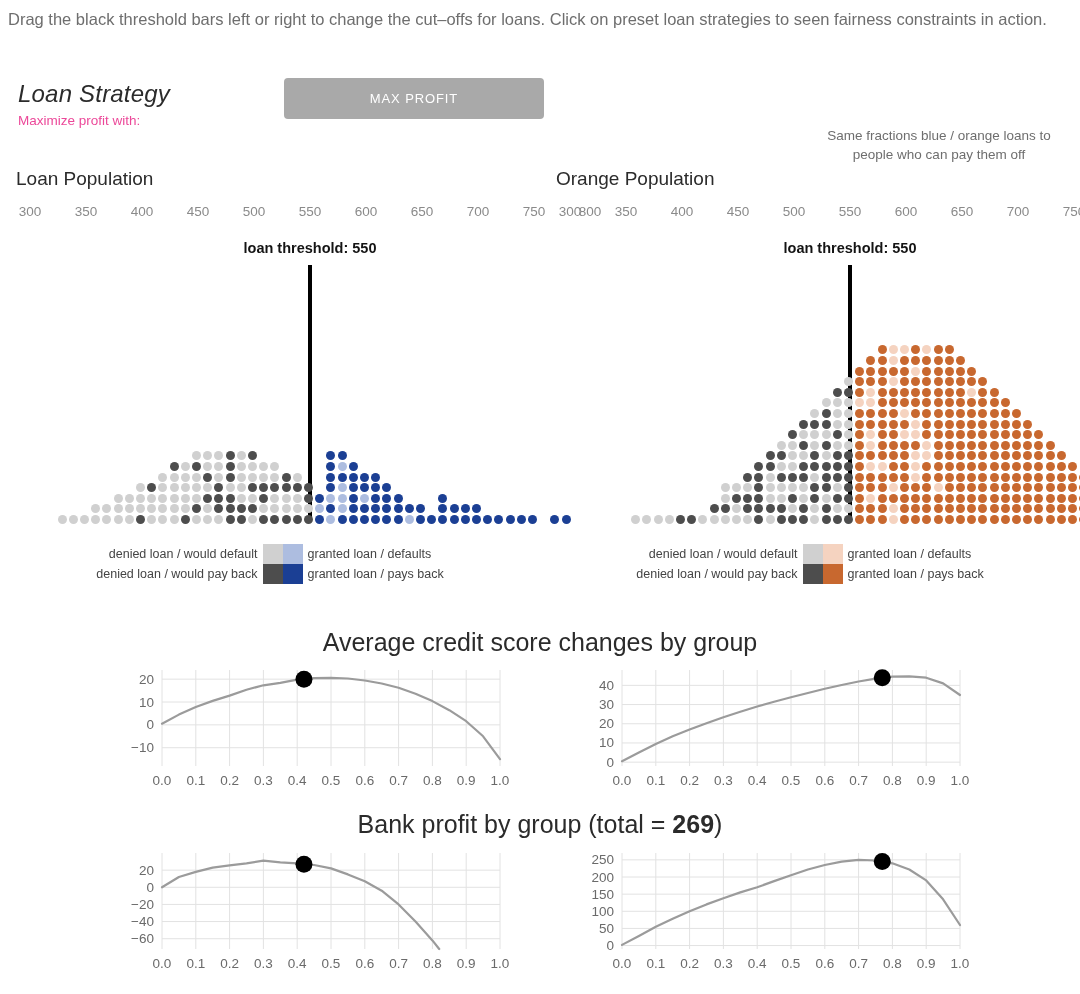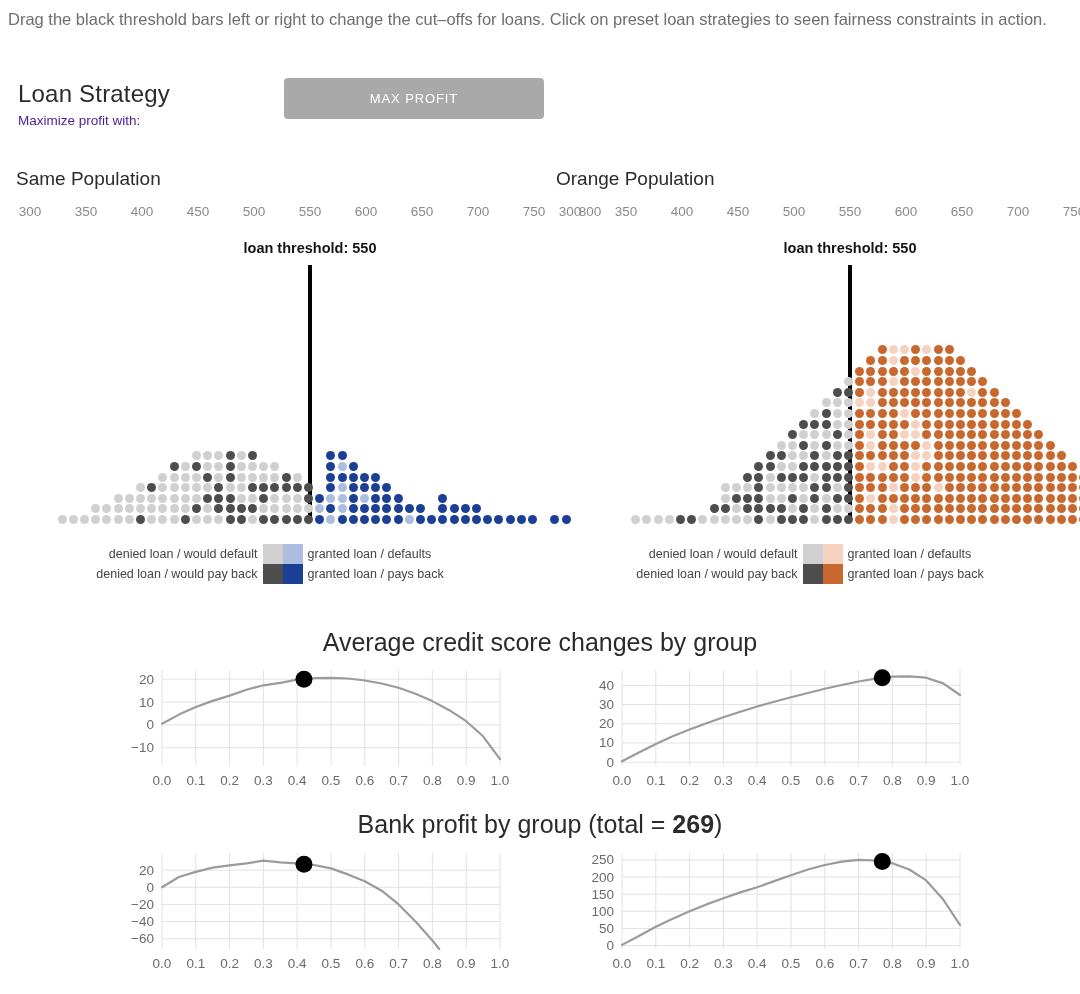--- a/index.html
+++ b/index.html
@@ -9,24 +9,24 @@
     color:#3c3c3c;overflow:hidden;position:relative;
   }
   .intro{
     position:absolute;left:8px;top:4px;width:1060px;
     font-size:16.5px;line-height:30px;color:#6e6e6e;font-weight:400;
   }
   
   .strategy-row{position:absolute;left:0;top:78px;width:1080px;height:82px;}
   .strategy-title{
     position:absolute;left:18px;top:2px;font-size:24px;color:#2b2b2b;
-    letter-spacing:.2px;font-weight:400;
+    letter-spacing:.2px;font-weight:400;font-style:italic;
   }
   .strategy-sub{
-    position:absolute;left:18px;top:35px;font-size:13.5px;color:#4c1d95;
+    position:absolute;left:18px;top:35px;font-size:13.5px;color:#ec4899;
   }
   .btn{
     position:absolute;top:0;height:41px;background:#a9a9a9;border-radius:4px;
     color:#ffffff;font-size:13px;letter-spacing:.9px;
     display:flex;align-items:center;justify-content:center;
     cursor:pointer;user-select:none;border:none;
     font-family:"Liberation Sans","DejaVu Sans",sans-serif;
   }
   .btn-desc{
     position:absolute;top:48px;font-size:13.5px;color:#6e6e6e;
@@ -83,24 +83,25 @@
 
 <div class="intro">Drag the black threshold bars left or right to change the cut–offs for loans. Click on preset loan strategies to seen fairness constraints in action.</div>
 
 <div class="strategy-row">
   <div class="strategy-title">Loan Strategy</div>
   <div class="strategy-sub">Maximize profit with:</div>
 
   <button class="btn" id="btn0">MAX PROFIT</button>
 
 
+  <div class="btn-desc" id="desc2">Same fractions blue / orange loans to people who can pay them off</div>
 </div>
 
 <div class="pop left">
-  <div class="pop-title">Same Population</div>
+  <div class="pop-title">Loan Population</div>
   <div class="axis" id="axis-blue">
       <span style="left: 30px;">300</span>
       <span style="left: 86px;">350</span>
       <span style="left: 142px;">400</span>
       <span style="left: 198px;">450</span>
       <span style="left: 254px;">500</span>
       <span style="left: 310px;">550</span>
       <span style="left: 366px;">600</span>
       <span style="left: 422px;">650</span>
       <span style="left: 478px;">700</span>

